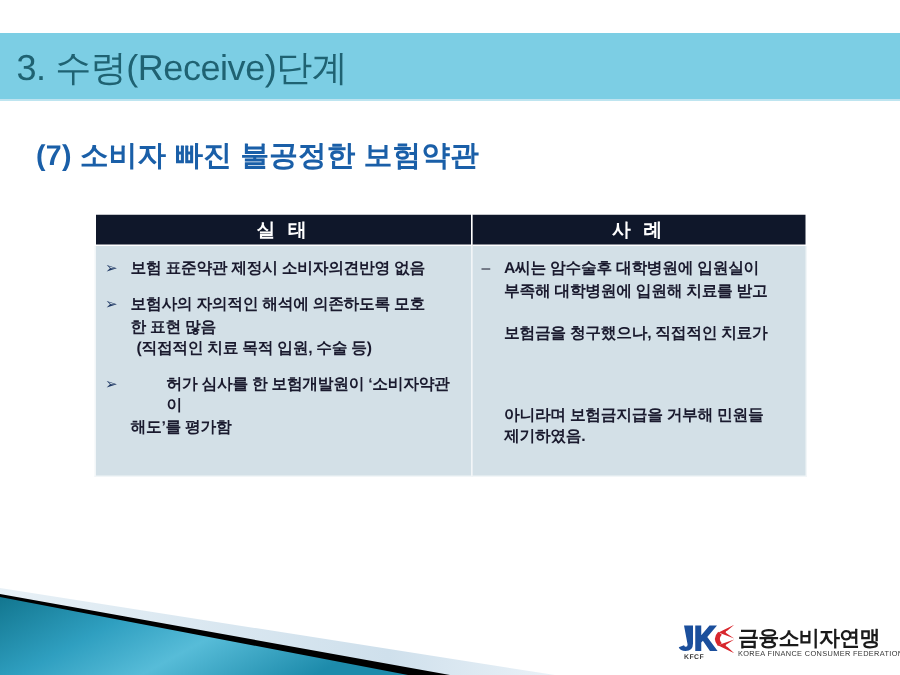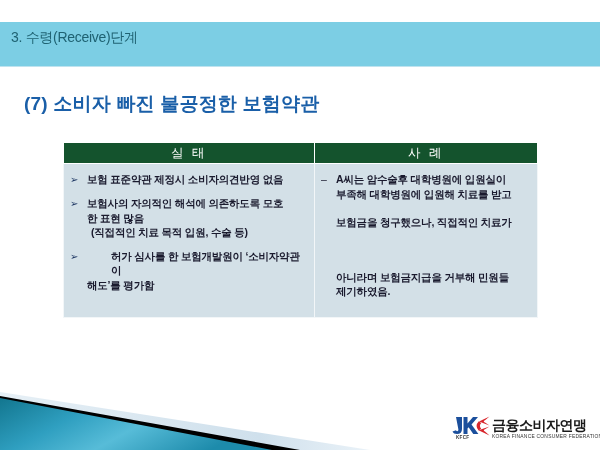--- a/index.html
+++ b/index.html
@@ -34,21 +34,21 @@
     left: 0;
     top: 66px;
     width: 600px;
     height: 1px;
     background: #bfe3ef;
   }
   #slide-title {
     position: absolute;
     left: 11px;
     top: 29px;
-    font-size: 14px;
+    font-size: 24px;
     font-weight: 400;
     color: #1f6272;
     letter-spacing: -0.3px;
     white-space: nowrap;
   }
 
   
   #subtitle {
     position: absolute;
     left: 24px;
@@ -64,24 +64,24 @@
   #data-table {
     position: absolute;
     left: 63px;
     top: 142px;
     width: 474px;
     height: 176px;
     border-collapse: collapse;
     table-layout: fixed;
   }
   #data-table th {
-    background: #14532d;
+    background: #0f172a;
     color: #ffffff;
     font-size: 12.5px;
-    font-weight: normal;
+    font-weight: bold;
     height: 20px;
     padding: 0;
     text-align: center;
     letter-spacing: 2.5px;
     border: 1px solid #ffffff;
   }
   #data-table td {
     background: #d3e0e7;
     vertical-align: top;
     padding: 8px 6px 6px 6px;

